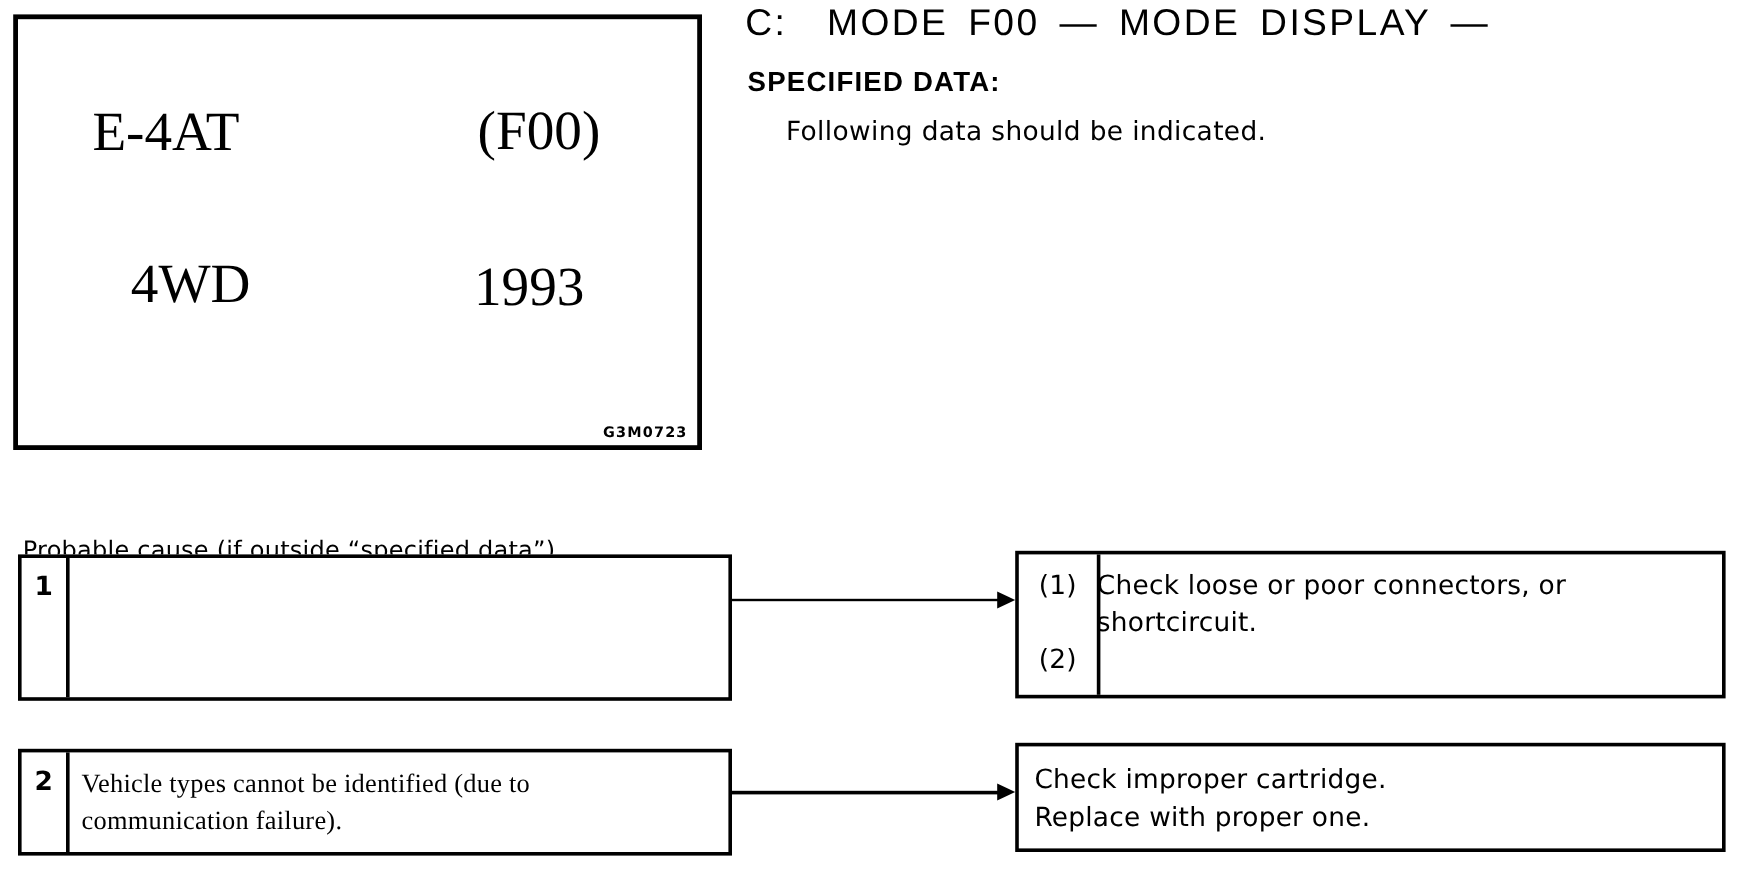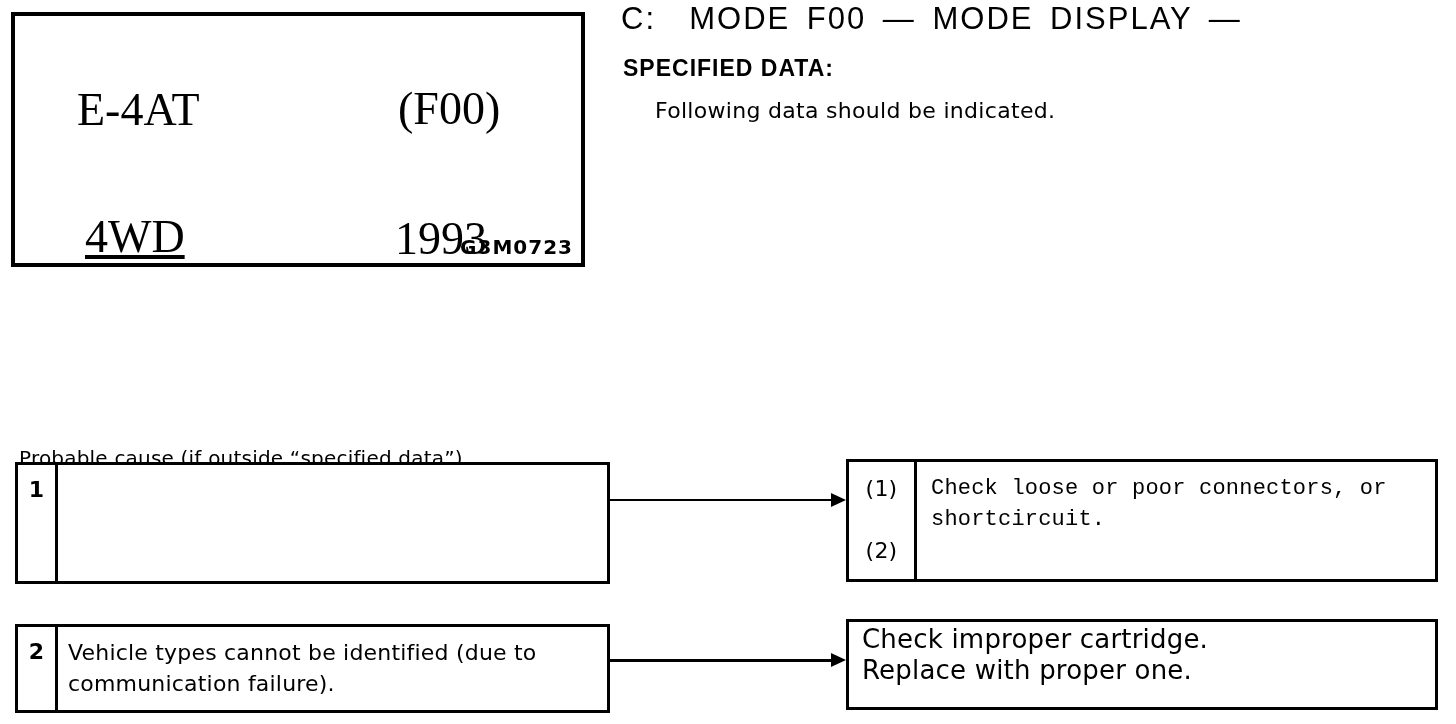--- a/index.html
+++ b/index.html
@@ -8,32 +8,32 @@
     width:1456px;height:724px;
     background:#ffffff;
     color:#000;
     font-family:"DejaVu Sans",sans-serif;
     overflow:hidden;
   }
   .abs{position:absolute;}
 
   
   .panel{
-    left:11px;top:12px;width:574px;height:255px;
+    left:11px;top:12px;width:574px;height:363px;
     border:4px solid #000;box-sizing:border-box;background:#fff;
   }
   .panel-val{
     position:absolute;
     font-family:"Liberation Serif","DejaVu Serif",serif;
     font-size:46px;line-height:1.1;white-space:pre;
   }
   .figcode{
     position:absolute;right:8px;bottom:4px;
     font-family:"DejaVu Sans",sans-serif;
-    font-size:20px;font-weight:bold;letter-spacing:1px;
+    font-size:12px;font-weight:bold;letter-spacing:1px;
   }
 
   
   .title{
     left:621px;top:1px;
     font-family:"Liberation Sans",sans-serif;
     font-size:31px;font-weight:normal;
     letter-spacing:2px;word-spacing:6px;white-space:pre;
   }
   .subtitle{
@@ -70,27 +70,27 @@
     white-space:pre-line;letter-spacing:.2px;
   }
   .remedy-wrap{position:relative;flex:1;display:flex;flex-direction:column;padding-top:11px;}
   .remedy-divider{position:absolute;left:65px;top:0;bottom:0;width:3px;background:#000;}
   .remedy-item{display:flex;align-items:flex-start;}
   .remedy-marker{
     flex:none;width:65px;text-align:center;
     font-size:22px;line-height:31px;letter-spacing:.2px;
   }
   .remedy-text{
-    flex:1;padding-left:17px;
+    flex:1;
     font-size:22px;line-height:31px;
-    white-space:pre-line;letter-spacing:.2px;font-family:Liberation Mono, monospace;
+    white-space:pre-line;letter-spacing:.2px;
   }
   .plainremedy{
-    flex:1;padding:2px 8px 0 13px;
-    font-size:26px;line-height:31px;
+    flex:1;padding:13px 8px 0 13px;
+    font-size:22px;line-height:31px;
     white-space:pre-line;letter-spacing:.2px;
   }
 
   
   .arrow{position:absolute;width:236px;height:14px;}
   .arrow .shaft{position:absolute;left:0;top:6px;height:2px;width:224px;background:#000;}
   .arrow .head{
     position:absolute;right:0;top:0;width:0;height:0;
     border-left:15px solid #000;
     border-top:7px solid transparent;
@@ -98,21 +98,21 @@
   }
 </style>
 </head>
 <body>
 
 <div class="canvas">
 
   <div class="abs panel">
     <span class="panel-val" style="left:62px;top:69px;">E-4AT</span>
     <span class="panel-val" style="left:370px;top:68px;margin-left:13px;">(F00)</span>
-    <span class="panel-val" style="left:70px;top:196px;text-decoration:underline;">4WD</span>
+    <span class="panel-val" style="left:94px;top:196px;">4WD</span>
     <span class="panel-val" style="left:380px;top:198px;">1993</span>
     <span class="figcode">G3M0723</span>
   </div>
 
   <div class="abs title">C:  MODE F00 — MODE DISPLAY —</div>
   <div class="abs subtitle">SPECIFIED DATA:</div>
   <div class="abs note">Following data should be indicated.</div>
 
   <div class="abs probable">Probable cause (if outside “specified data”)</div>
 
@@ -134,21 +134,21 @@
 shortcircuit.</span>
       </div>
       <div class="remedy-item">
         <span class="remedy-marker">(2)</span>
       </div>
     </div>
   </div>
 
   <div class="box" style="left:15px;top:624px;width:595px;height:89px;">
     <div class="numcol">2</div>
-    <div class="causetext" style="">Vehicle types cannot be identified (due to
+    <div class="causetext" style="font-family:Liberation Serif, serif;">Vehicle types cannot be identified (due to
 communication failure).</div>
   </div>
 
   <div class="arrow" style="left:610px;top:653px;">
     <div class="shaft" style="height:3px;"></div>
     <div class="head"></div>
   </div>
 
   <div class="box" style="left:846px;top:619px;width:592px;height:91px;">
     <div class="plainremedy">Check improper cartridge.

